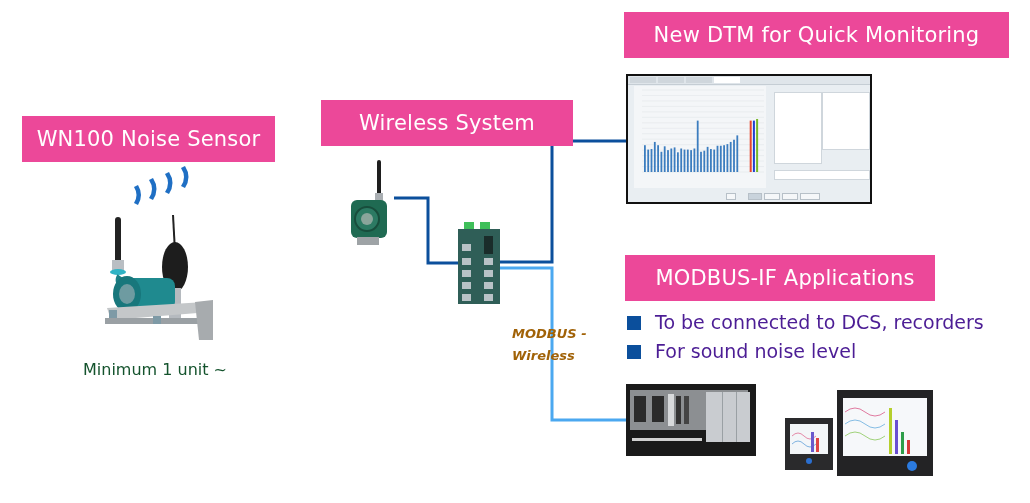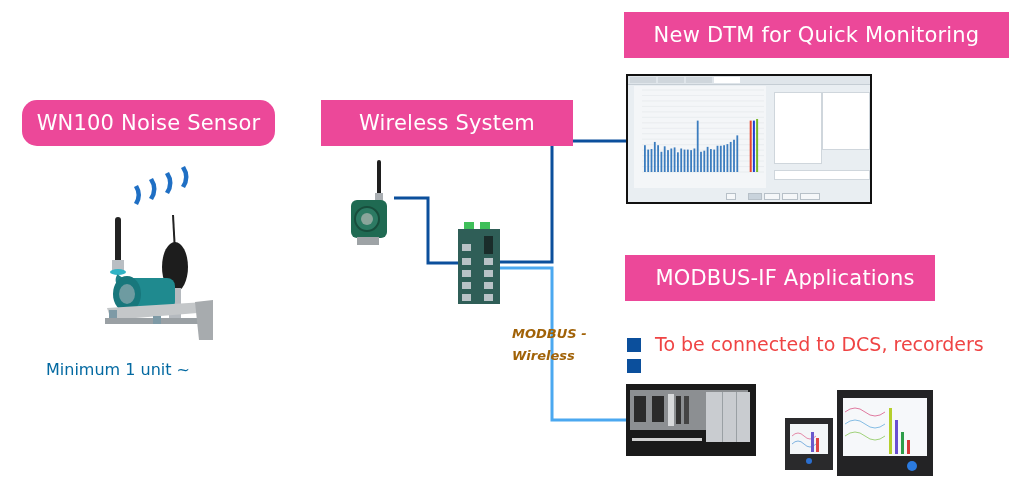--- a/index.html
+++ b/index.html
@@ -2,22 +2,22 @@
 <html><head>
 <meta charset="utf-8">
 <style>
   html, body { margin:0; padding:0; background:#ffffff; }
   body { width:1030px; height:503px; position:relative; overflow:hidden;
          font-family:"DejaVu Sans", "Liberation Sans", sans-serif; }
   .label-box { position:absolute; background:#ec4899; color:#ffffff; font-weight:normal;
                font-size:21px; display:flex; align-items:center; justify-content:center;
                height:46px; box-sizing:border-box; letter-spacing:0.2px; }
   .abs { position:absolute; }
-  .caption { position:absolute; text-align:left; color:#0369a1; font-size:16px; line-height:22px;padding-left:46px; }
-  .bullets { position:absolute; left:627px; top:330px; color:#ef4444; font-size:19px; line-height:29px;text-align:center; }
+  .caption { position:absolute; text-align:center; color:#14532d; font-size:16px; line-height:22px; }
+  .bullets { position:absolute; left:627px; top:308px; color:#4c1d95; font-size:19px; line-height:29px;text-align:center; }
   .bullet { display:flex; align-items:center; }
   .bullet-square { width:14px; height:14px; background:#0B4F9C; margin-right:14px; flex:none; }
   .modbus-tag { position:absolute; left:512px; top:323px; color:#a16207; font-style:italic;
                 font-weight:bold; font-size:13px; line-height:22px; }
   svg { position:absolute; left:0; top:0; }
   .dtm-window { position:absolute; left:626px; top:74px; width:246px; height:130px;
                 border:2px solid #111; background:#e9eef2; box-sizing:border-box; overflow:hidden; }
   .dtm-tabs { height:8px; background:#dfe5ea; border-bottom:1px solid #c5cdd4; display:flex; gap:2px; padding-left:2px; }
   .dtm-tab { width:26px; height:6px; margin-top:1px; background:#cfd6dc; }
   .dtm-tab.active { background:#ffffff; }
@@ -27,21 +27,21 @@
 </style>
 </head>
 <body>
 
 <svg width="1030" height="503">
   <polyline points="394,198 428,198 428,263 458,263" fill="none" stroke="#0B4F9C" stroke-width="3"></polyline>
   <polyline points="500,262 552,262 552,141 626,141" fill="none" stroke="#0B4F9C" stroke-width="3"></polyline>
   <polyline points="500,268 552,268 552,420 627,420" fill="none" stroke="#4BA8F0" stroke-width="3"></polyline>
 </svg>
 
-<div class="label-box" style="left:22px; top:100px; width:253px;border-radius:15px;">WN100 Noise Sensor</div>
+<div class="label-box" style="left:22px; top:116px; width:253px;">WN100 Noise Sensor</div>
 <div class="label-box" style="left:321px; top:100px; width:252px;">Wireless System</div>
 <div class="label-box" style="left:624px; top:12px; width:385px;">New DTM for Quick Monitoring</div>
 <div class="label-box" style="left:625px; top:255px; width:310px;padding-left:10px;">MODBUS-IF Applications</div>
 
 <div class="abs" style="left:95px; top:160px; width:140px; height:180px;">
   <svg width="140" height="180">
     <g fill="#1f6fc4">
       <path d="M43 25 q6 10 0 20 l-4 -2 q5 -8 0 -16 z"></path>
       <path d="M58 18 q7 11 0 22 l-4 -2 q6 -9 0 -18 z"></path>
       <path d="M74 12 q7 11 0 22 l-4 -2 q6 -9 0 -18 z"></path>
@@ -177,20 +177,21 @@
   <div>Wireless</div>
 </div>
 
 <div class="bullets">
   <div class="bullet">
     <span class="bullet-square"></span>
     <span>To be connected to DCS, recorders</span>
   </div>
   <div class="bullet">
     <span class="bullet-square"></span>
+    <span>For sound noise level</span>
   </div>
 </div>
 
 <div class="abs" style="left:626px; top:384px; width:130px; height:72px;">
   <svg width="130" height="72">
     <rect x="0" y="0" width="130" height="72" fill="#1a1a1a"></rect>
     <rect x="4" y="6" width="118" height="40" fill="#8c8f92"></rect>
     <rect x="8" y="12" width="12" height="26" fill="#2b2b2b"></rect>
     <rect x="26" y="12" width="12" height="26" fill="#2b2b2b"></rect>
     <rect x="42" y="10" width="6" height="32" fill="#d8dadc"></rect>

